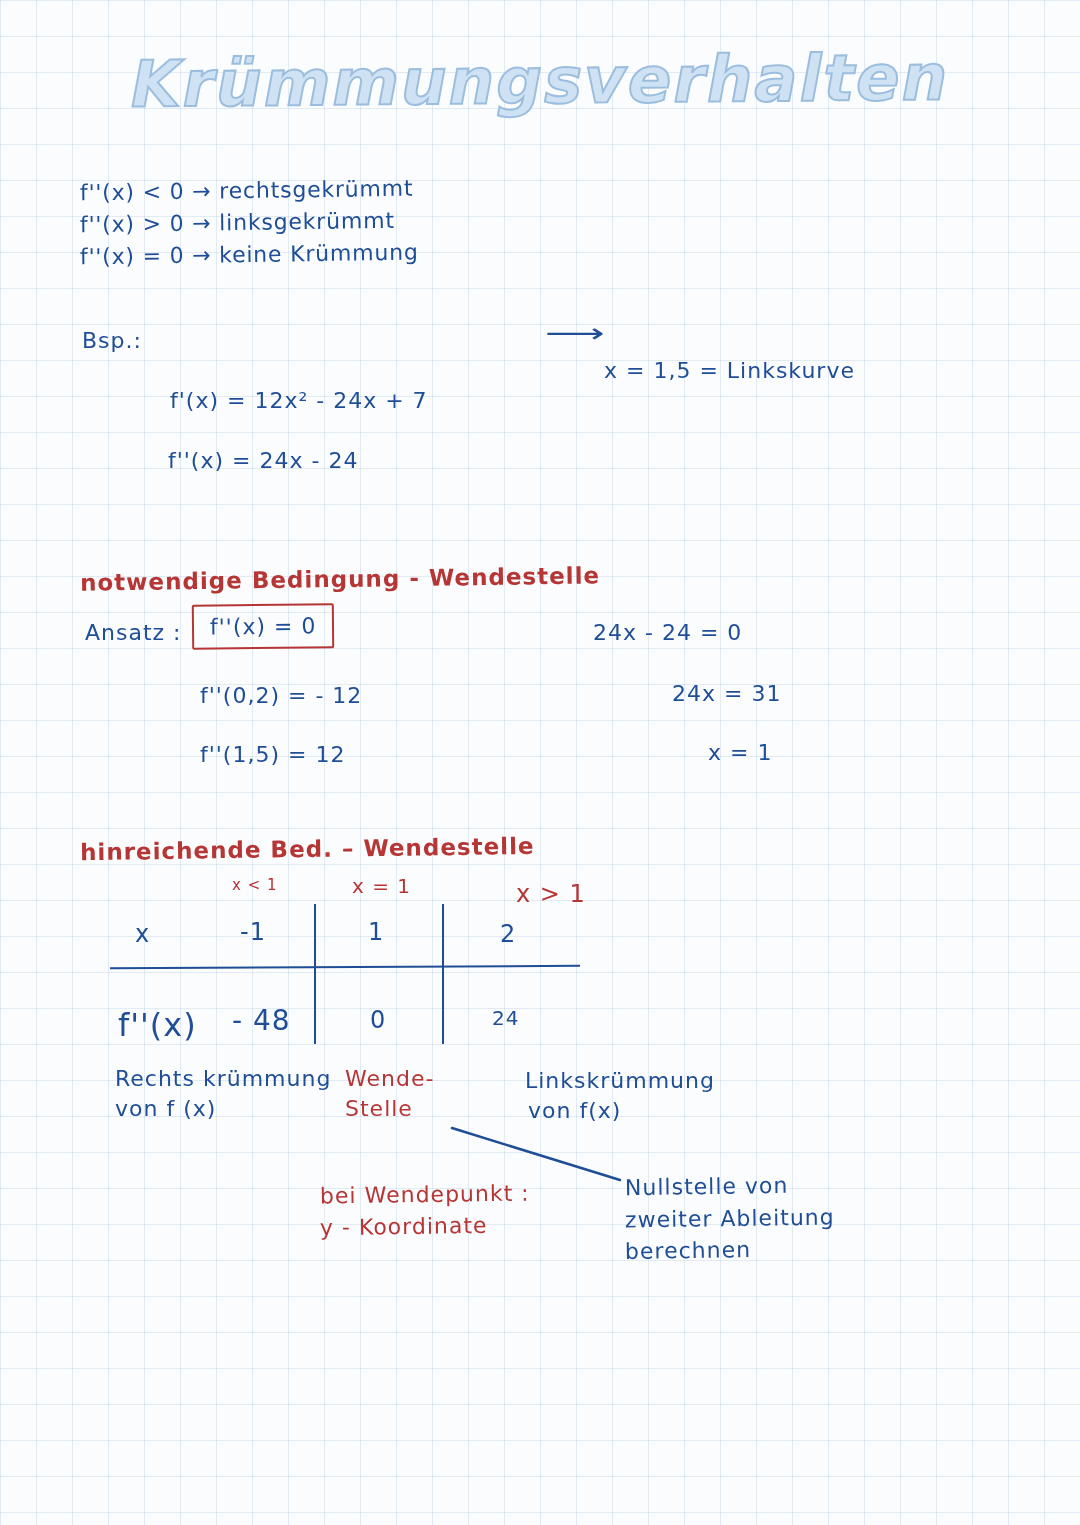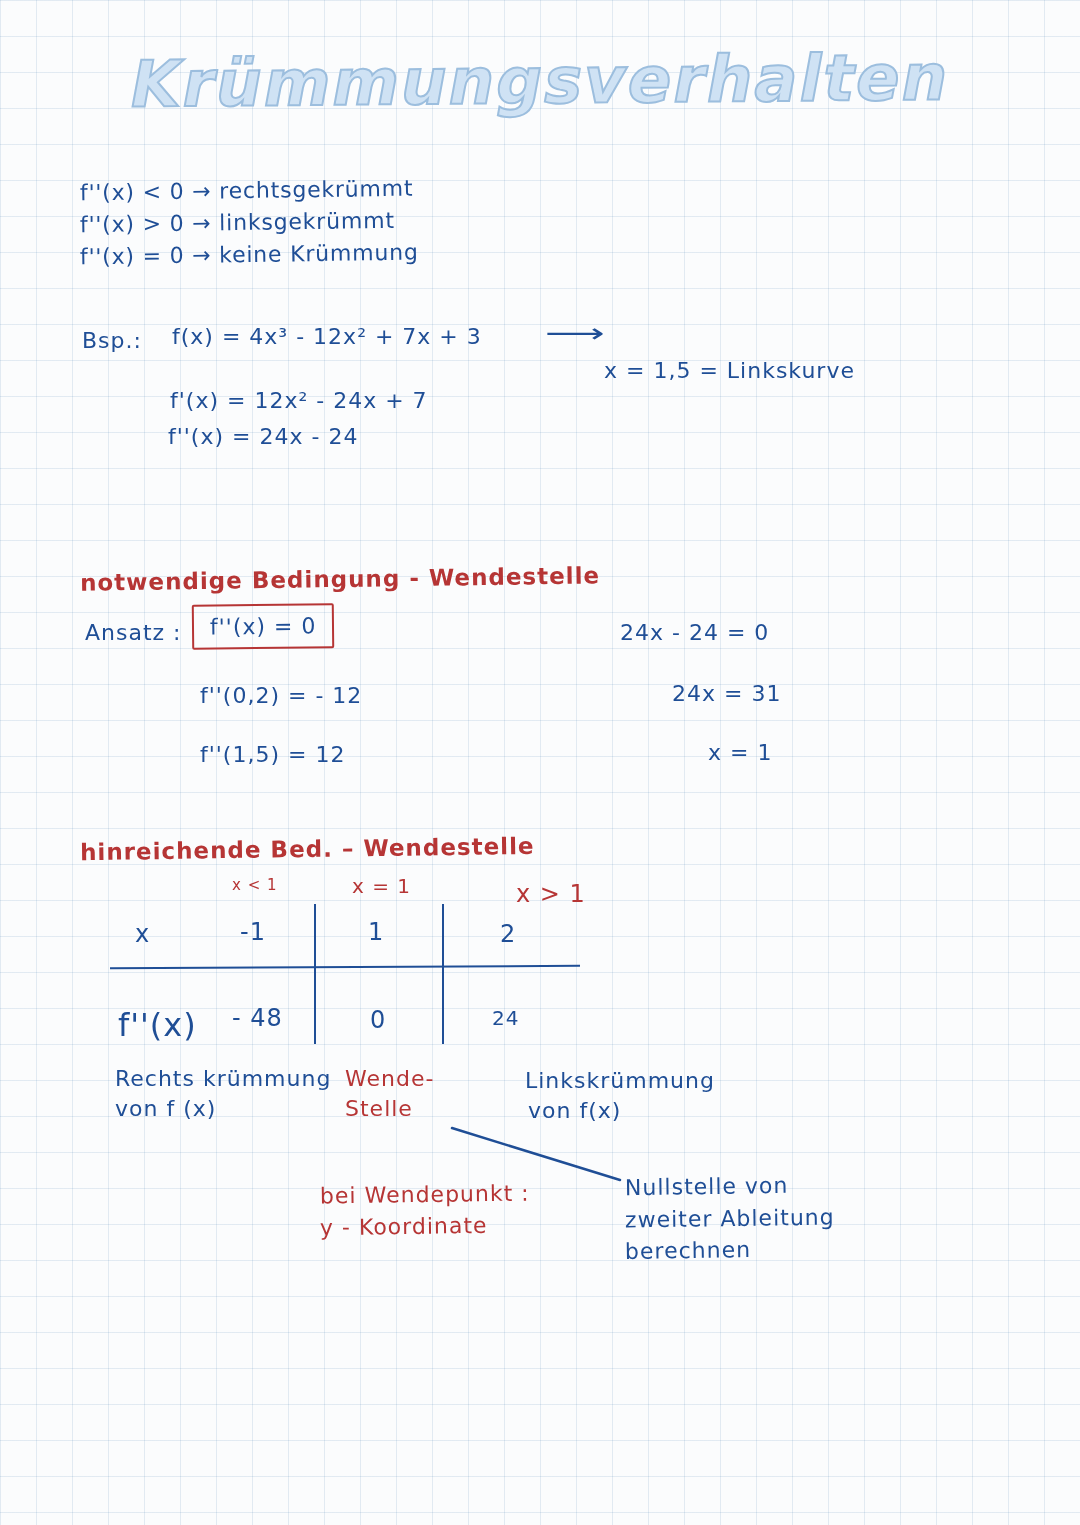--- a/index.html
+++ b/index.html
@@ -41,32 +41,31 @@
 
 <div class="paper">
 
   <div class="title">Krümmungsverhalten</div>
 
   <div class="abs blue hand slant" style="left:80px;top:178px">f''(x) &lt; 0   →  rechtsgekrümmt</div>
   <div class="abs blue hand slant" style="left:80px;top:210px">f''(x) &gt; 0   →  linksgekrümmt</div>
   <div class="abs blue hand slant" style="left:80px;top:242px">f''(x) = 0  →  keine  Krümmung</div>
 
   <div class="abs blue eq" style="left:82px;top:328px">Bsp.:</div>
-  <div class="abs blue eq" style="left:172px;top:324px">f(x) =   4x³ - 12x² + 7x + 3</div>
   <div class="abs blue arrow-long" style="left:545px;top:318px;transform:scaleX(1.6);transform-origin:left">⟶</div>
   <div class="abs blue eq" style="left:604px;top:358px">x = 1,5   =    Linkskurve</div>
   <div class="abs blue eq" style="left:170px;top:388px">f'(x) =   12x² - 24x  + 7</div>
-  <div class="abs blue eq" style="left:168px;top:424px">f''(x) =   24x  -  24</div>
+  <div class="abs blue eq" style="left:168px;top:448px">f''(x) =   24x  -  24</div>
 
   <div class="abs red heading slant" style="left:80px;top:566px">notwendige   Bedingung   - Wendestelle</div>
   <div class="abs blue eq" style="left:85px;top:620px">Ansatz :</div>
   <div class="box-red" style="left:192px;top:604px">
     <span class="blue eq">f''(x)  =  0</span>
   </div>
-  <div class="abs blue eq" style="left:620px;top:620px">24x - 24    = 0</div>
+  <div class="abs blue eq" style="left:593px;top:620px">24x - 24    = 0</div>
   <div class="abs blue eq" style="left:200px;top:683px">f''(0,2) =   - 12</div>
   <div class="abs blue eq" style="left:672px;top:681px">24x     =   31</div>
   <div class="abs blue eq" style="left:200px;top:742px">f''(1,5)  =  12</div>
   <div class="abs blue eq" style="left:708px;top:740px">x     =   1</div>
 
   <div class="abs red heading slant" style="left:80px;top:836px">hinreichende   Bed. –   Wendestelle</div>
 
   <div class="abs red eq" style="left:232px;top:876px;font-size:15px">x &lt; 1</div>
   <div class="abs red eq" style="left:352px;top:874px;font-size:20px">x  =  1</div>
   <div class="abs red eq" style="left:516px;top:880px;font-size:24px">x &gt; 1</div>
@@ -74,21 +73,21 @@
   <div class="abs blue eq" style="left:135px;top:920px;font-size:24px">x</div>
   <div class="abs blue eq" style="left:240px;top:918px;font-size:24px">-1</div>
   <div class="abs blue eq" style="left:368px;top:918px;font-size:24px">1</div>
   <div class="abs blue eq" style="left:500px;top:920px;font-size:24px">2</div>
 
   <div class="tbl-line" style="left:110px;top:966px;width:470px;height:2px;transform:rotate(-0.3deg)"></div>
   <div class="tbl-line" style="left:314px;top:904px;width:2px;height:140px"></div>
   <div class="tbl-line" style="left:442px;top:904px;width:2px;height:140px"></div>
 
   <div class="abs blue eq" style="left:118px;top:1006px;font-size:32px">f''(x)</div>
-  <div class="abs blue eq" style="left:232px;top:1004px;font-size:24px">- 48</div>
+  <div class="abs blue eq" style="left:232px;top:1004px;font-size:28px">- 48</div>
   <div class="abs blue eq" style="left:370px;top:1006px;font-size:24px">0</div>
   <div class="abs blue eq" style="left:492px;top:1006px;font-size:20px">24</div>
 
   <div class="abs blue eq" style="left:115px;top:1066px">Rechts krümmung</div>
   <div class="abs blue eq" style="left:115px;top:1096px">von   f (x)</div>
 
   <div class="abs red eq" style="left:345px;top:1066px">Wende-</div>
   <div class="abs red eq" style="left:345px;top:1096px">Stelle</div>
 
   <div class="abs blue eq" style="left:525px;top:1068px">Linkskrümmung</div>

